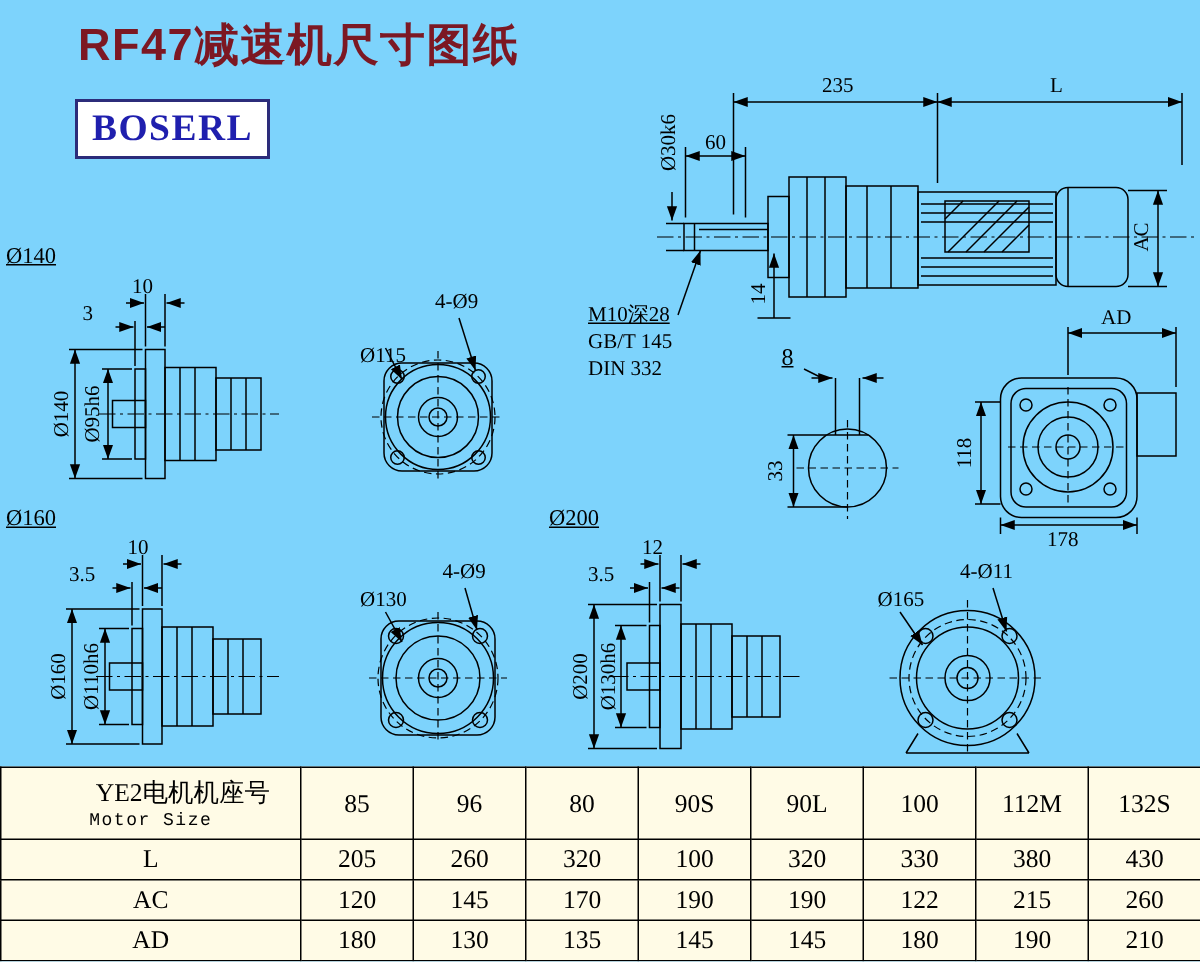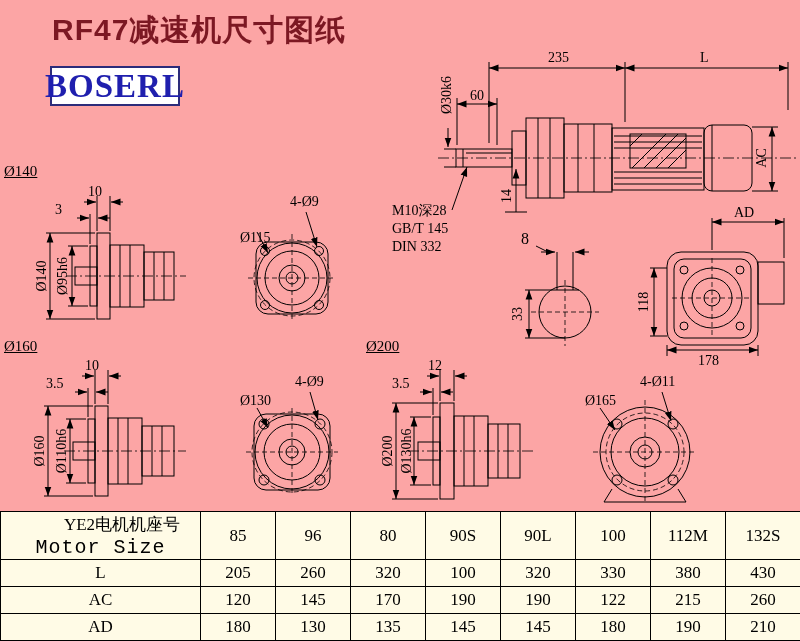--- a/index.html
+++ b/index.html
@@ -1,40 +1,40 @@
 <!DOCTYPE html>
 <html><head>
 <meta charset="utf-8">
 <style>
   html,body { margin:0; padding:0; background:#ffffff; }
-  .sheet { position:relative; width:800px; height:641px; background:#fca5a5; overflow:hidden;
+  .sheet { position:relative; width:800px; height:641px; background:#7dd3fc; overflow:hidden;
            font-family:"Liberation Serif","DejaVu Serif",serif; color:#000; }
   svg.art { position:absolute; left:0; top:0; }
   svg .ln   { stroke:#000; stroke-width:1; fill:none; }
   svg .dim  { stroke:#000; stroke-width:1; fill:none; }
   svg .ldr  { stroke:#000; stroke-width:1; fill:none; }
   svg .cl   { stroke:#000; stroke-width:0.8; fill:none; stroke-dasharray:11 3 2 3; }
   svg .dash { stroke:#000; stroke-width:0.8; fill:none; stroke-dasharray:5 3; }
   .lbl { position:absolute; font-size:14px; line-height:1.1; white-space:nowrap; color:#000; }
   .rot { transform:translate(-50%,-50%) rotate(-90deg); }
-  .ul  { }
+  .ul  { text-decoration:underline; }
   .gt  { font-size:15px; text-decoration:underline; }
   .title { position:absolute; left:52px; top:10px; margin:0; font-family:"Liberation Sans","DejaVu Sans",sans-serif;
            font-size:30px; font-weight:bold; color:#7c1823; letter-spacing:1px; }
   .logo { position:absolute; left:50px; top:66px; width:126px; height:36px; border:2px solid #2c2c7a;
           display:flex; align-items:center; justify-content:center; background:#fff; }
-  .logo span { font-size:33px; font-weight:bold; color:#1f1fae; letter-spacing:1px; }
+  .logo span { font-size:25px; font-weight:bold; color:#1f1fae; letter-spacing:1px; }
   table.dims { position:absolute; left:0; top:511px; width:800px; border-collapse:collapse;
                background:#fffbe6; table-layout:fixed; }
   table.dims td { border:1px solid #000; text-align:center; vertical-align:middle;
                   font-size:17px; padding:0; }
   table.dims tr.hd { height:48px; }
   table.dims tr.dt { height:27px; }
   td.headcell .cn { font-size:17px;padding-left:43px; }
-  td.headcell .en { font-family:"Liberation Mono","DejaVu Sans Mono",monospace; font-size:20px; letter-spacing:1px; }
+  td.headcell .en { font-family:"Liberation Mono","DejaVu Sans Mono",monospace; font-size:12px; letter-spacing:1px; }
 </style>
 </head>
 <body>
 
 <div class="sheet">
 
   <svg class="art" width="800" height="510" viewBox="0 0 800 510" xmlns="http://www.w3.org/2000/svg">
     <defs>
       <marker id="ah" markerWidth="11" markerHeight="9" refX="9.5" refY="4" orient="auto-start-reverse" markerUnits="userSpaceOnUse">
         <path d="M0 0.6 L9.5 4 L0 7.4 Z" fill="#000"></path>

